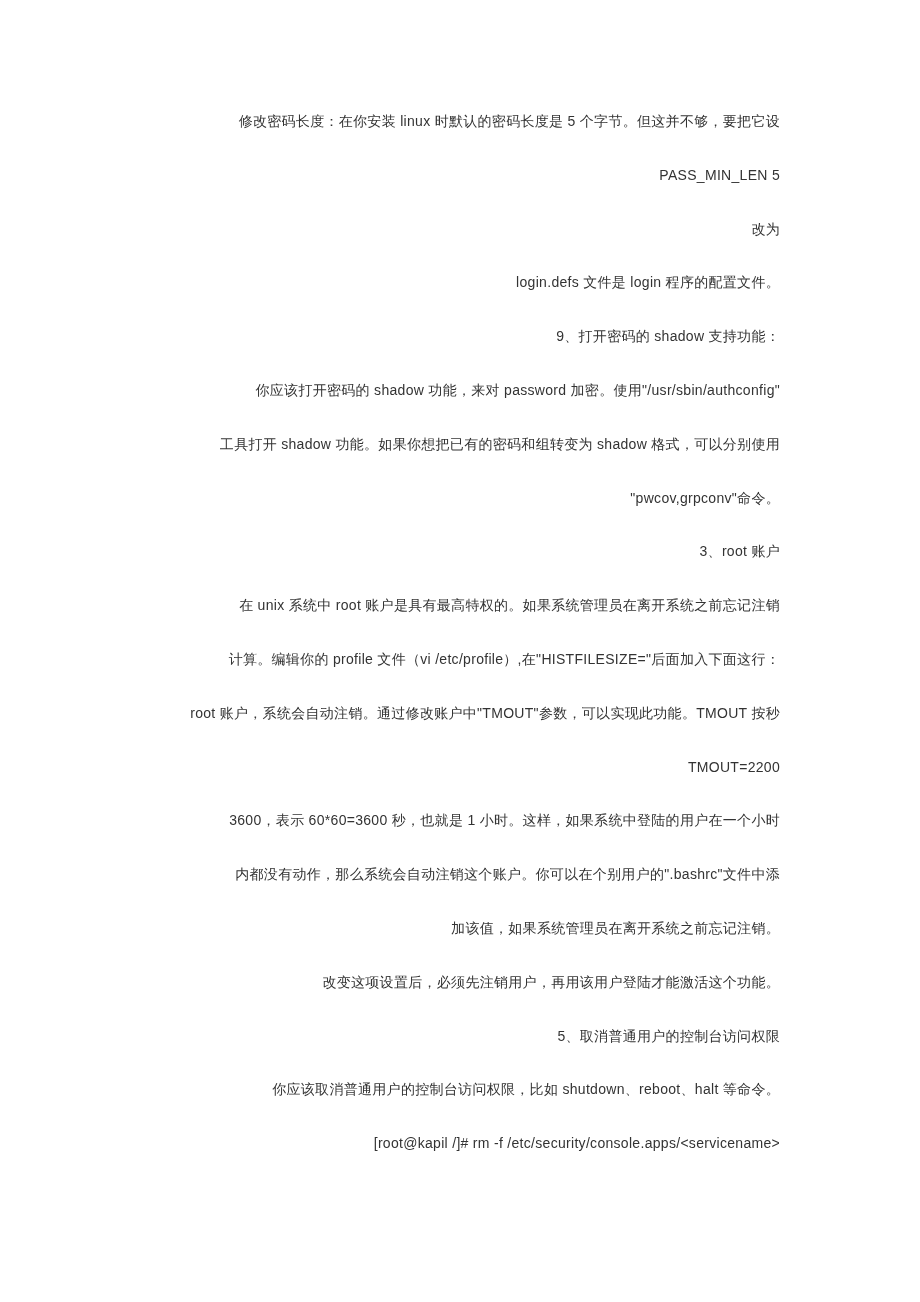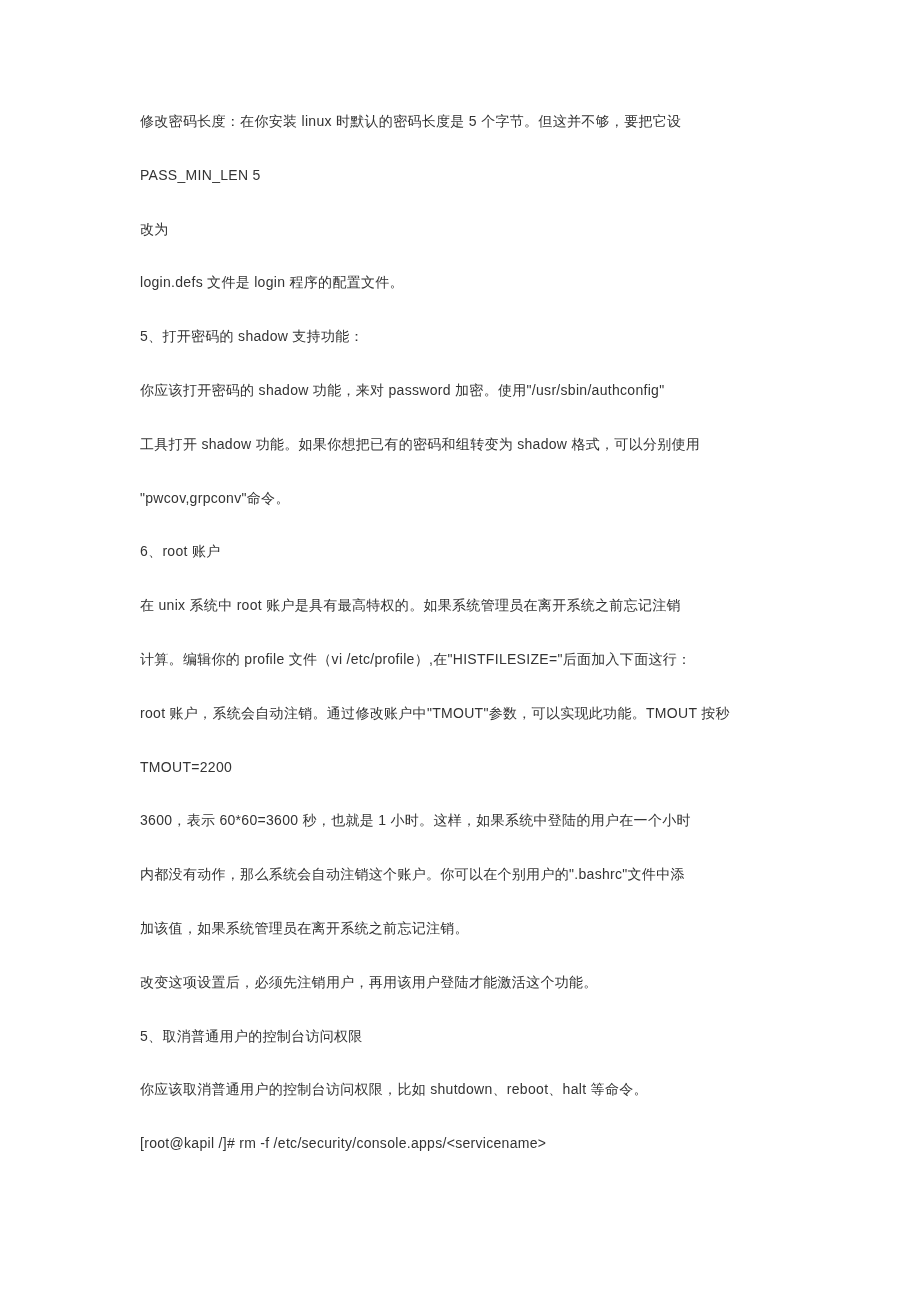--- a/index.html
+++ b/index.html
@@ -11,35 +11,36 @@
       color: #333333;
       width: 920px;
     }
     .page {
       padding: 110px 140px 110px 140px;
     }
     p {
       margin: 0 0 30px 0;
       line-height: 1.7;
       letter-spacing: 0.3px;
+      text-align: right;
     }
   </style>
 </head>
 <body>
 
 <div class="page">
   <p>修改密码长度：在你安装 linux 时默认的密码长度是 5 个字节。但这并不够，要把它设</p>
   <p>PASS_MIN_LEN 5</p>
   <p>改为</p>
   <p>login.defs 文件是 login 程序的配置文件。</p>
-  <p>5、打开密码的 shadow 支持功能：</p>
+  <p>9、打开密码的 shadow 支持功能：</p>
   <p>你应该打开密码的 shadow 功能，来对 password 加密。使用"/usr/sbin/authconfig"</p>
   <p>工具打开 shadow 功能。如果你想把已有的密码和组转变为 shadow 格式，可以分别使用</p>
   <p>"pwcov,grpconv"命令。</p>
-  <p>6、root 账户</p>
+  <p>3、root 账户</p>
   <p>在 unix 系统中 root 账户是具有最高特权的。如果系统管理员在离开系统之前忘记注销</p>
   <p>计算。编辑你的 profile 文件（vi /etc/profile）,在"HISTFILESIZE="后面加入下面这行：</p>
   <p>root 账户，系统会自动注销。通过修改账户中"TMOUT"参数，可以实现此功能。TMOUT 按秒</p>
   <p>TMOUT=2200</p>
   <p>3600，表示 60*60=3600 秒，也就是 1 小时。这样，如果系统中登陆的用户在一个小时</p>
   <p>内都没有动作，那么系统会自动注销这个账户。你可以在个别用户的".bashrc"文件中添</p>
   <p>加该值，如果系统管理员在离开系统之前忘记注销。</p>
   <p>改变这项设置后，必须先注销用户，再用该用户登陆才能激活这个功能。</p>
   <p>5、取消普通用户的控制台访问权限</p>
   <p>你应该取消普通用户的控制台访问权限，比如 shutdown、reboot、halt 等命令。</p>

